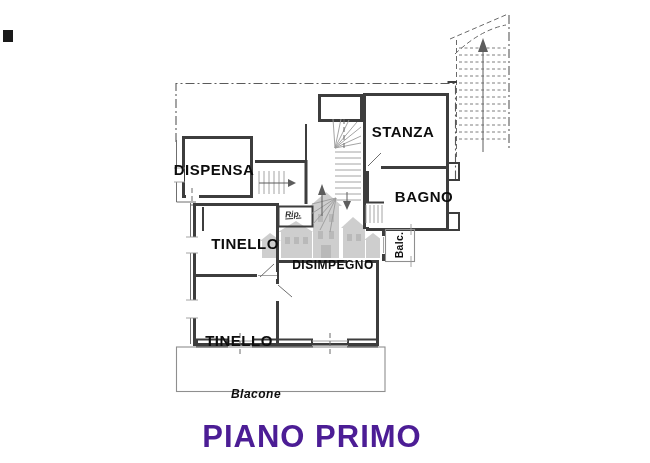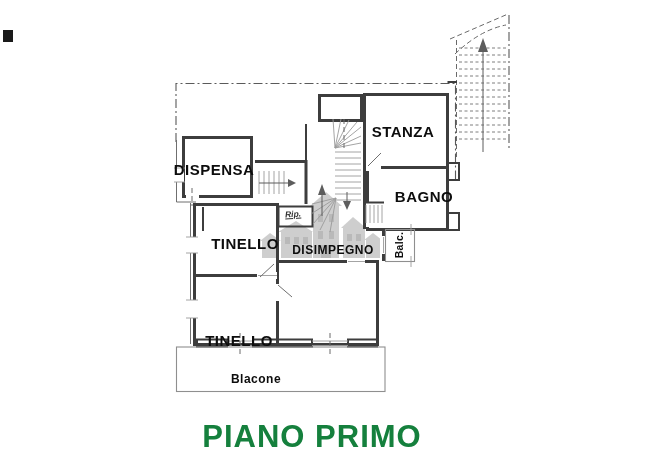--- a/index.html
+++ b/index.html
@@ -29,30 +29,30 @@
   .wmfill{fill:var(--wm);}
   .wmwin{fill:#6e6e6e;}
   .balcony{stroke:#8f8f8f;stroke-width:1.1;fill:none;}
 
   .lbl{
     position:absolute;transform:translate(-50%,-50%);
     color:var(--label);font-weight:bold;white-space:nowrap;
     letter-spacing:0.5px;
   }
   .lbl-room{font-size:15px;}
-  .lbl-small{font-size:12px;}
+  .lbl-small{font-size:12px;margin-top:15px;}
   .lbl-rip{
     font-size:8.5px;font-style:italic;font-weight:bold;color:#333;
     text-decoration:underline;letter-spacing:0;transform:translate(-50%,-50%) rotate(-4deg);
   }
   .lbl-balc{
     font-size:10.5px;transform:translate(-50%,-50%) rotate(-90deg);letter-spacing:0.3px;
   }
   .lbl-title{
-    font-size:31px;letter-spacing:1px;color:#15803d;
+    font-size:31px;letter-spacing:1px;color:#4c1d95;
   }
   .artifact{
     position:absolute;left:3px;top:30px;width:10px;height:12px;background:#1a1a1a;
   }
 </style>
 </head>
 <body>
 
 <div id="stage">
 
@@ -198,17 +198,17 @@
   </svg>
 
   <div class="lbl lbl-room" style="left:214px;top:169px;">DISPENSA</div>
   <div class="lbl lbl-room" style="left:403px;top:131px;">STANZA</div>
   <div class="lbl lbl-room" style="left:424px;top:196px;">BAGNO</div>
   <div class="lbl lbl-room" style="left:245px;top:243px;">TINELLO</div>
   <div class="lbl lbl-small" style="left:333px;top:250px;">DISIMPEGNO</div>
   <div class="lbl lbl-rip" style="left:293px;top:214px;">Rip.</div>
   <div class="lbl lbl-balc" style="left:399px;top:245px;">Balc.</div>
   <div class="lbl lbl-room" style="left:239px;top:308px;margin-top:32px;">TINELLO</div>
-  <div class="lbl lbl-small" style="left:256px;top:379px;">Blacone</div>
+  <div class="lbl lbl-small" style="left:256px;top:379px;font-style:italic;">Blacone</div>
 
   <div class="lbl lbl-title" style="left:312px;top:437px;">PIANO PRIMO</div>
 
 </div>
 
 </body></html>

